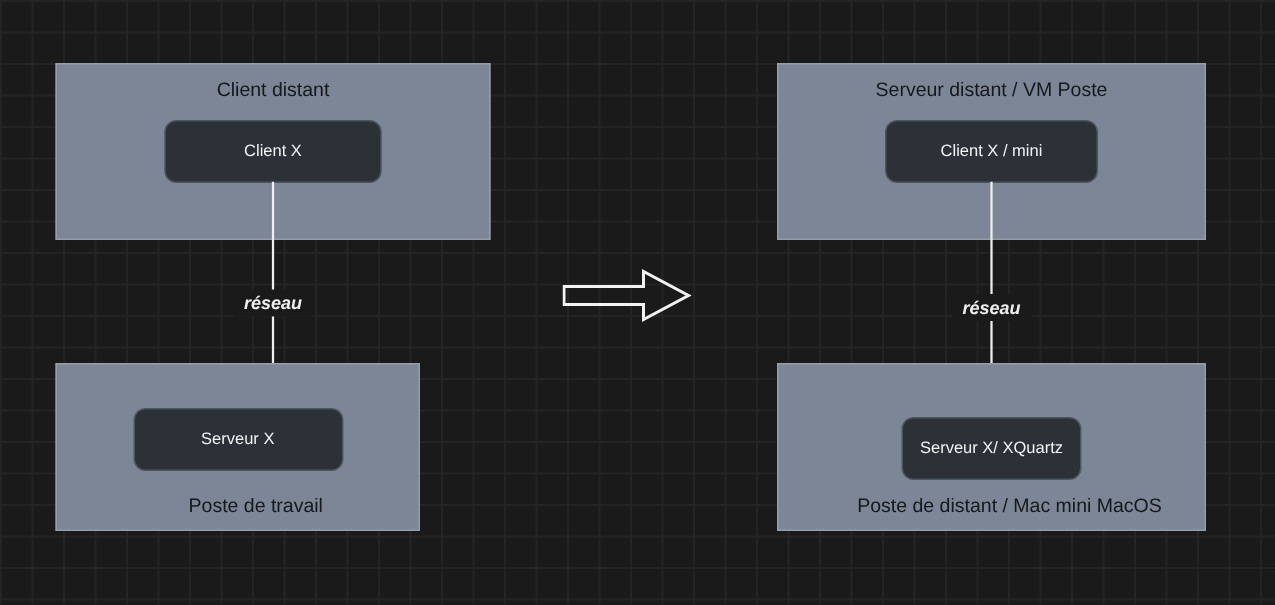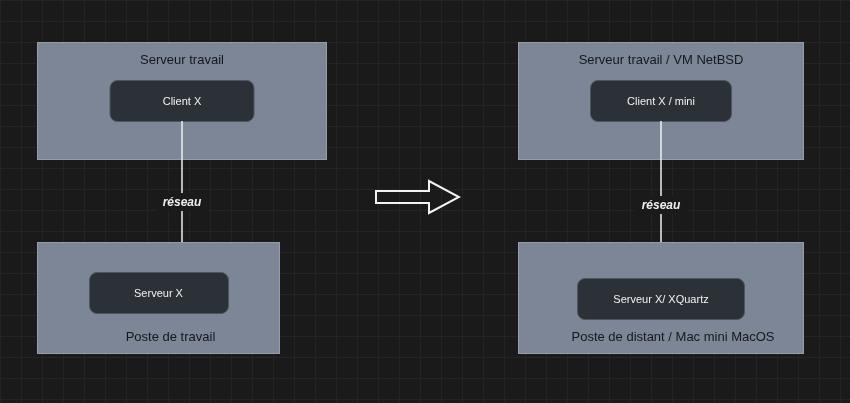--- a/index.html
+++ b/index.html
@@ -49,48 +49,48 @@
     padding: 2px 7px; white-space: nowrap; font-style: italic;
   }
   .big-arrow { position: absolute; }
 </style>
 </head>
 <body>
 
 <div class="stage">
 
   <div class="container-box" style="left:37px; top:42px; width:290px; height:118px;">
-    <div class="container-title top">Serveur travail</div>
+    <div class="container-title top">Client distant</div>
     <div class="node" style="top:37px; width:145px;">Client X</div>
   </div>
 
   <svg class="connector" style="left:174px; top:121px;" width="16" height="156">
     <line x1="8" y1="0" x2="8" y2="146" stroke="#efefef" stroke-width="1.5"></line>
     <polygon points="3,145 13,145 8,155" fill="#efefef"></polygon>
   </svg>
   <div class="net-label" style="left:182px; top:193px;">réseau</div>
 
   <div class="container-box" style="left:37px; top:242px; width:243px; height:112px;">
     <div class="node" style="top:29px; width:140px;">Serveur X</div>
     <div class="container-title bottom">Poste de travail</div>
   </div>
 
   <svg class="big-arrow" style="left:375px; top:178px;" width="86" height="38" viewBox="0 0 86 38">
     <polygon points="1,13 54,13 54,3 84,19 54,35 54,25 1,25" fill="none" stroke="#f2f2f2" stroke-width="2"></polygon>
   </svg>
 
   <div class="container-box" style="left:518px; top:42px; width:286px; height:118px;">
-    <div class="container-title top">Serveur travail / VM NetBSD</div>
+    <div class="container-title top">Serveur distant / VM Poste</div>
     <div class="node" style="top:37px; width:142px;">Client X / mini</div>
   </div>
 
   <svg class="connector" style="left:653px; top:121px;" width="16" height="158">
     <line x1="8" y1="0" x2="8" y2="148" stroke="#efefef" stroke-width="1.5"></line>
     <polygon points="3,147 13,147 8,157" fill="#efefef"></polygon>
   </svg>
   <div class="net-label" style="left:661px; top:196px;">réseau</div>
 
   <div class="container-box" style="left:518px; top:242px; width:286px; height:112px;">
-    <div class="node" style="top:35px; width:168px;">Serveur X/ XQuartz</div>
+    <div class="node" style="top:35px; width:120px;">Serveur X/ XQuartz</div>
     <div class="container-title bottom">Poste de distant / Mac mini MacOS</div>
   </div>
 
 </div>
 
 </body></html>

